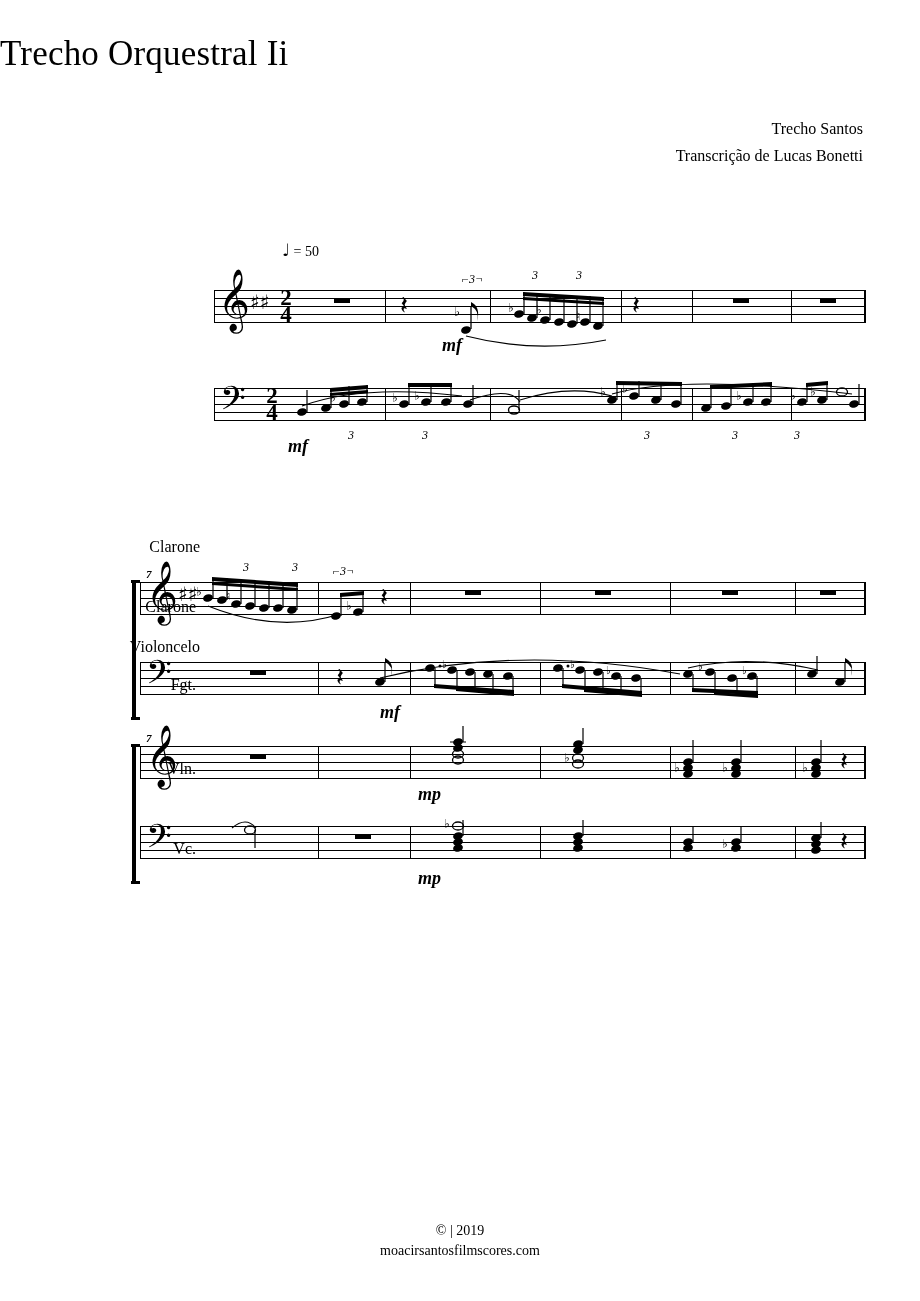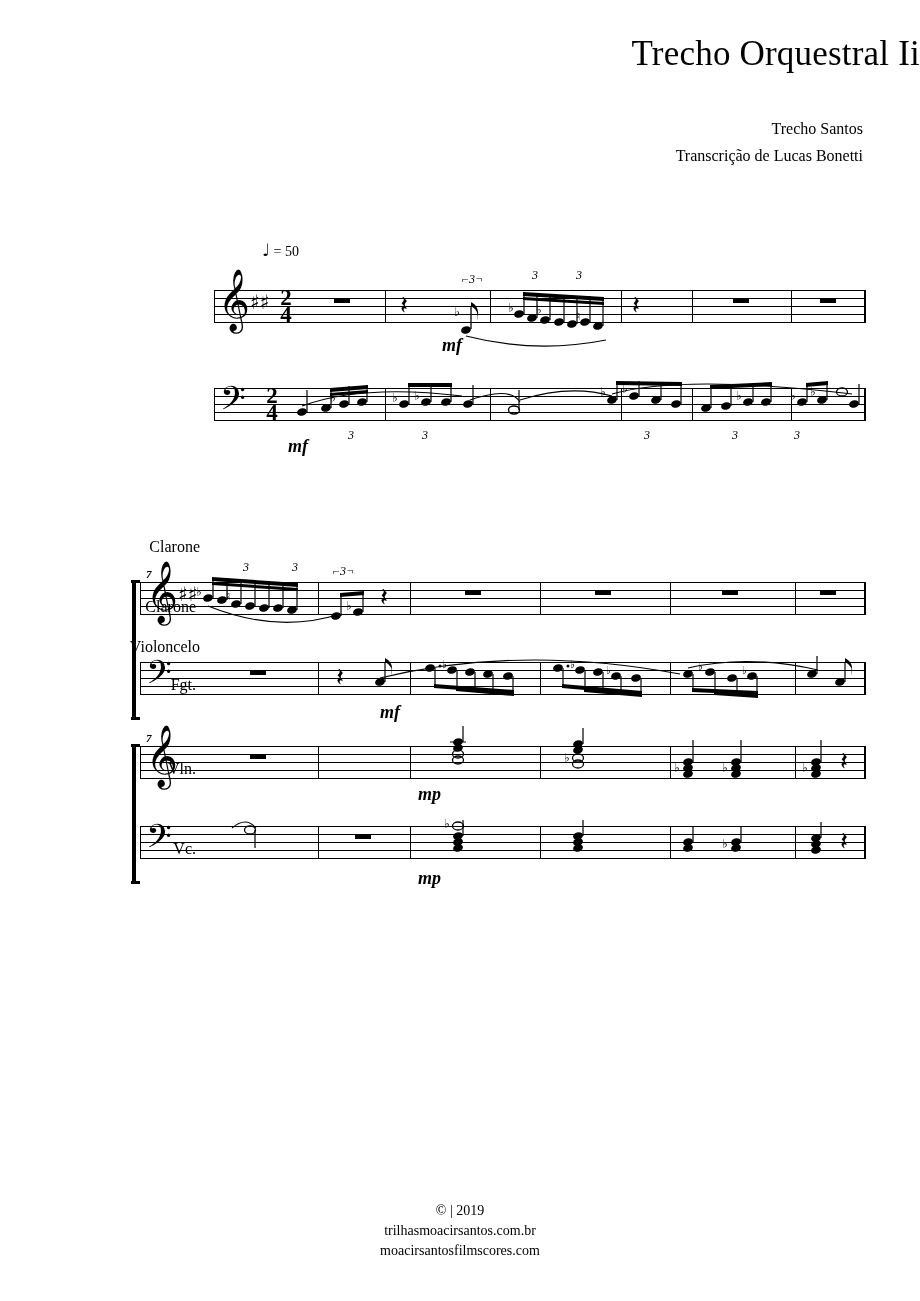--- a/index.html
+++ b/index.html
@@ -19,21 +19,21 @@
     position: absolute;
     inset: 0;
   }
 
   
   .title {
     position: absolute;
     top: 34px;
     left: 0;
     width: 920px;
-    text-align: right;
+    text-align: left;
     font-size: 35px;
     font-family: "Liberation Serif", serif;
     letter-spacing: 0.2px;
   }
   .subtitle {
     position: absolute;
     top: 88px;
     left: 0;
     width: 920px;
     text-align: center;
@@ -163,20 +163,21 @@
     font-family: "Liberation Serif", serif;
     font-style: italic;
     font-weight: bold;
     font-size: 18px;
   }
 
   .tempo {
     position: absolute;
     font-size: 14px;
     white-space: nowrap;
+    margin-left: 20px;
   }
   .tempo .notehead {
     font-family: "DejaVu Sans", sans-serif;
     font-size: 17px;
   }
 
   .tuplet {
     position: absolute;
     font-size: 12px;
     font-style: italic;
@@ -669,17 +670,16 @@
           <ellipse cx="676" cy="24" rx="5" ry="3.7" transform="rotate(-18 676 24)" stroke="none"></ellipse>
           <line x1="681" y1="12" x2="681" y2="-4" stroke-width="1.2"></line>
         </g>
       </svg>
       <div class="dyn" style="left:278px; top:42px;">mp</div>
     </div>
   </div>
 
   <div class="footer">
     <div>© | 2019</div>
-    <div>trilhasmoacirsantos.com.br</div>
     <div>moacirsantosfilmscores.com</div>
   </div>
 
 </div>
 
 </body></html>

